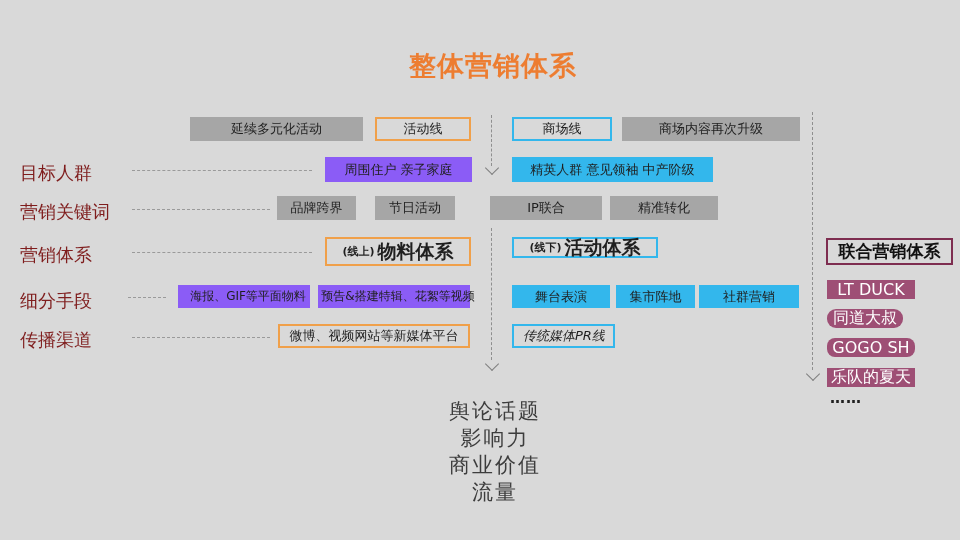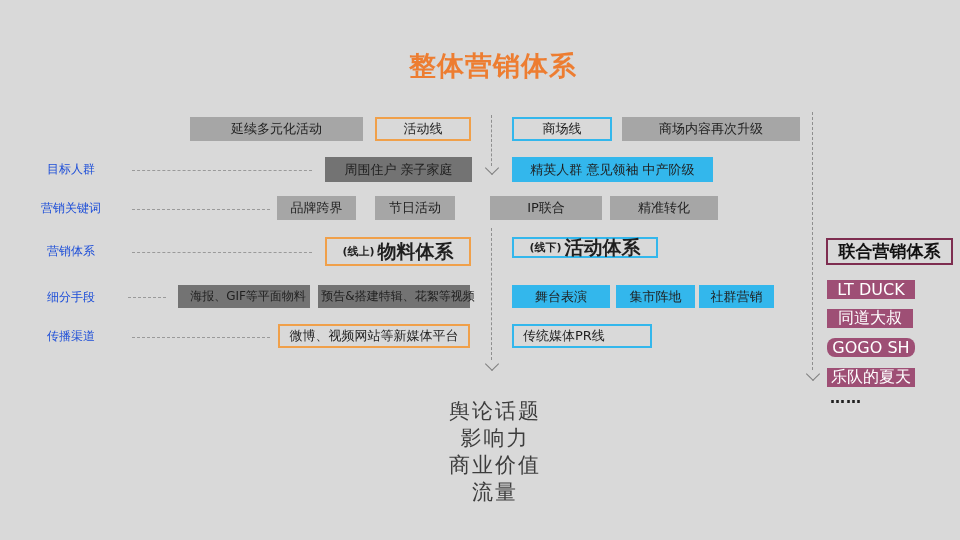--- a/index.html
+++ b/index.html
@@ -9,31 +9,31 @@
   }
   .title{
     position:absolute;left:33px;top:48px;width:920px;text-align:center;
     font-size:27px;font-weight:bold;color:#ED7D31;letter-spacing:1px;
   }
   .box{
     position:absolute;display:flex;align-items:center;justify-content:center;
     font-size:13px;color:#1f1f1f;box-sizing:border-box;white-space:nowrap;
   }
   .gray{background:#A6A6A6;}
-  .orange{background:#737373;}
+  .orange{background:#8b5cf6;}
   .blue{background:#33B7EC;}
   .orange-outline{border:2px solid #F0A04A;}
   .blue-outline{border:2px solid #33B7EC;}
   .maroon{background:#9E4F75;color:#ffffff;font-size:16px;}
   .maroon-outline{border:2px solid #7E2D50;font-weight:bold;font-size:17px;color:#111;}
   .small-font{font-size:12px;padding-left:8px;}
   .left-align{justify-content:flex-start;padding-left:9px;}
   .label{
-    position:absolute;left:20px;width:102px;text-align:center;
-    font-size:12px;color:#1d4ed8;white-space:nowrap;
+    position:absolute;left:20px;width:102px;text-align:left;
+    font-size:18px;color:#7f1d1d;white-space:nowrap;
   }
   .dash-h{position:absolute;height:0;border-top:1px dashed #9a9a9a;}
   .dash-v{position:absolute;width:0;border-left:1px dashed #8f8f8f;}
   .chev{
     position:absolute;width:9px;height:9px;
     border-right:1.6px solid #7f7f7f;border-bottom:1.6px solid #7f7f7f;
     transform:rotate(45deg);
   }
   .sys-prefix{font-weight:bold;font-size:11px;margin-right:3px;}
   .sys-name{font-weight:bold;font-size:19px;}
@@ -87,30 +87,30 @@
     <span class="sys-prefix">(线下)</span>
     <span class="sys-name">活动体系</span>
   </div>
 
   <div class="label" style="top:289px;">细分手段</div>
   <div class="dash-h" style="left:128px;top:297px;width:38px;"></div>
   <div class="box orange small-font" style="left:178px;top:285px;width:132px;height:23px;">海报、GIF等平面物料</div>
   <div class="box orange small-font" style="left:318px;top:285px;width:152px;height:23px;">预告&amp;搭建特辑、花絮等视频</div>
   <div class="box blue" style="left:512px;top:285px;width:98px;height:23px;">舞台表演</div>
   <div class="box blue" style="left:616px;top:285px;width:79px;height:23px;">集市阵地</div>
-  <div class="box blue" style="left:699px;top:285px;width:75px;height:23px;">社群营销</div>
+  <div class="box blue" style="left:699px;top:285px;width:100px;height:23px;">社群营销</div>
 
   <div class="label" style="top:328px;">传播渠道</div>
   <div class="dash-h" style="left:132px;top:337px;width:138px;"></div>
   <div class="box orange-outline" style="left:278px;top:324px;width:192px;height:24px;">微博、视频网站等新媒体平台</div>
-  <div class="box blue-outline left-align" style="left:512px;top:324px;width:140px;height:24px;">传统媒体PR线</div>
+  <div class="box blue-outline left-align" style="left:512px;top:324px;width:103px;height:24px;font-style:italic;">传统媒体PR线</div>
 
   <div class="box maroon-outline" style="left:826px;top:238px;width:127px;height:27px;">联合营销体系</div>
   <div class="box maroon" style="left:827px;top:280px;width:88px;height:19px;">LT DUCK</div>
-  <div class="box maroon" style="left:827px;top:309px;width:86px;height:19px;">同道大叔</div>
+  <div class="box maroon" style="left:827px;top:309px;width:76px;height:19px;border-radius:9px;">同道大叔</div>
   <div class="box maroon" style="left:827px;top:338px;width:88px;height:19px;border-radius:8px;">GOGO SH</div>
   <div class="box maroon" style="left:827px;top:368px;width:88px;height:19px;">乐队的夏天</div>
   <div class="dots">……</div>
 
   <div class="outcomes">
     <div>舆论话题</div>
     <div>影响力</div>
     <div>商业价值</div>
     <div>流量</div>
   </div>

